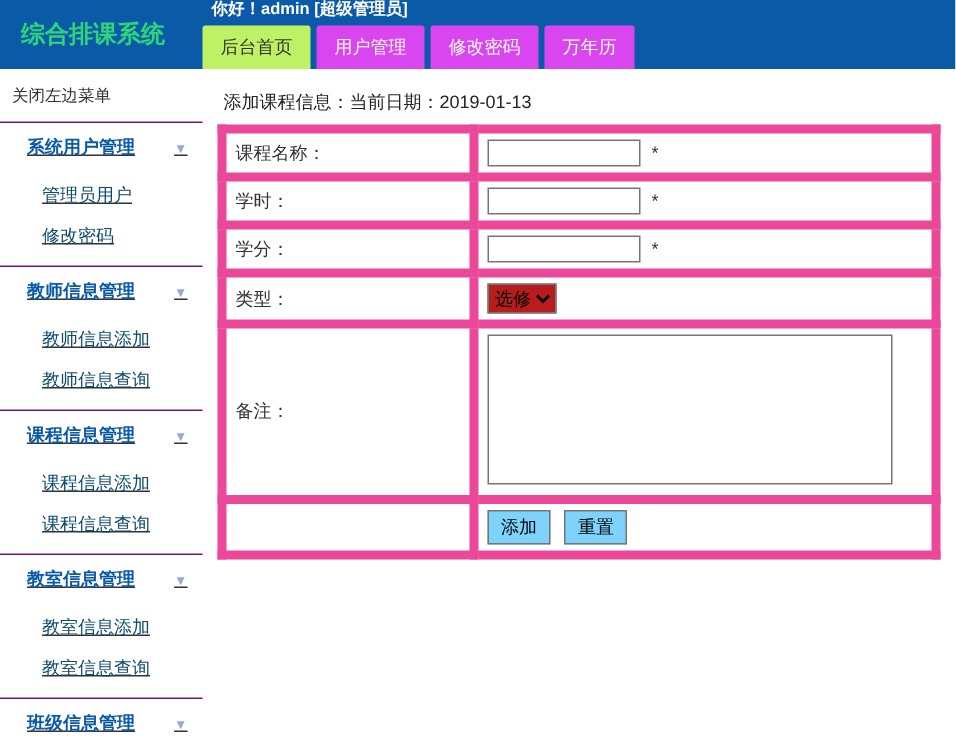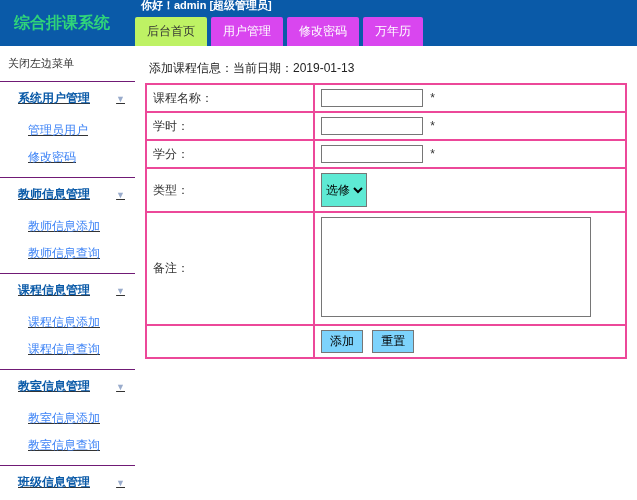--- a/index.html
+++ b/index.html
@@ -11,30 +11,30 @@
   .tabs { display: flex; gap: 4px; }
   .tab { background: #d946ef; color: #fff; padding: 6px 12px 6px 12px; border-top-left-radius: 2px; border-top-right-radius: 2px; font-size: 12px; cursor: pointer; }
   .tab.active { background: #bef264; color: #333; }
   .layout { display: flex; }
   .sidebar { width: 135px; padding: 6px 0 0 0; }
   .close-menu { font-size: 11px; color: #333; padding: 4px 8px 10px 8px; cursor: pointer; }
   .group { border-top: 1px solid #701a75; text-decoration: underline; }
   .group-head { color: #0a5aa8; font-weight: bold; padding: 8px 10px 8px 18px; display: flex; justify-content: space-between; align-items: center; cursor: pointer; }
   .caret { color: #9aaccc; font-size: 9px; }
   .group-items { padding: 2px 0 6px 0; }
-  .group-item { color: #3b82f6; padding: 5px 10px 5px 28px; cursor: pointer; }
+  .group-item { color: #0c4a6e; padding: 5px 10px 5px 28px; cursor: pointer; }
   .main { flex: 1; padding: 12px 10px 0 10px; }
   .form-title { color: #222; font-size: 12px; margin: 2px 0 6px 4px; }
   .form-table { border-collapse: collapse; width: 100%; }
-  .form-table td { border: 2px solid #ec4899; padding: 4px 6px; vertical-align: middle; }
+  .form-table td { border: 6px solid #ec4899; padding: 4px 6px; vertical-align: middle; }
   .lbl-cell { width: 168px; color: #333; }
   .inp-cell { }
   .inp { width: 102px; height: 18px; border: 1px solid #767676; background: #fff; font-size: 12px; padding: 0 2px; }
   .req { margin-left: 4px; }
-  select.inp-sel { height: 34px; border: 1px solid #767676; font-size: 12px; background: #5eead4;}
+  select.inp-sel { height: 20px; border: 1px solid #767676; font-size: 12px; background: #b91c1c;}
   textarea.txa { width: 270px; height: 100px; border: 1px solid #767676; resize: none; font-size: 12px; }
   .remark-row td { vertical-align: middle; }
   .btn { background: #7dd3fc; border: 1px solid #767676; padding: 2px 8px; font-size: 12px; cursor: pointer; margin-right: 6px; }
 </style>
 </head>
 <body>
 
 <div class="topbar">
   <div class="logo">综合排课系统</div>
   <div class="top-right">

